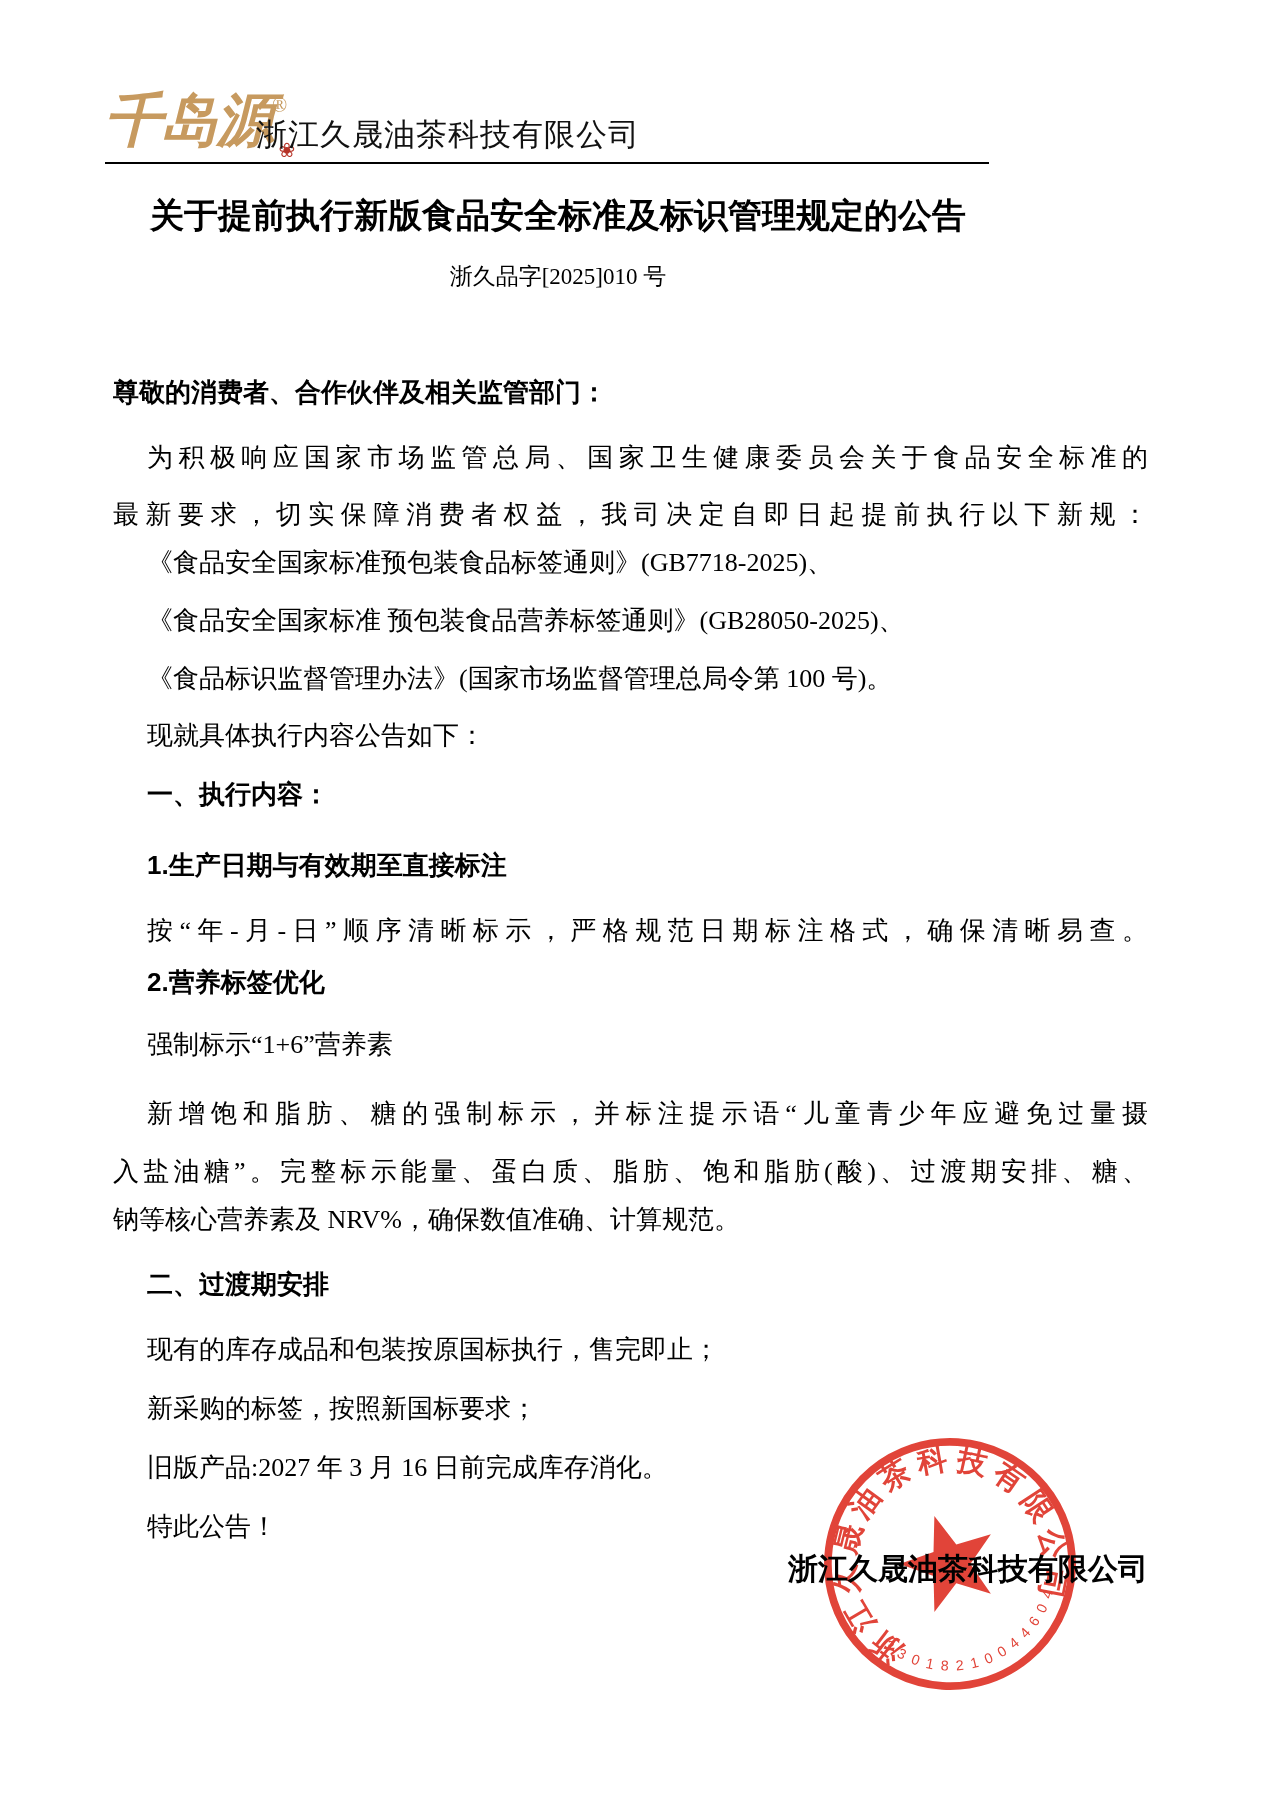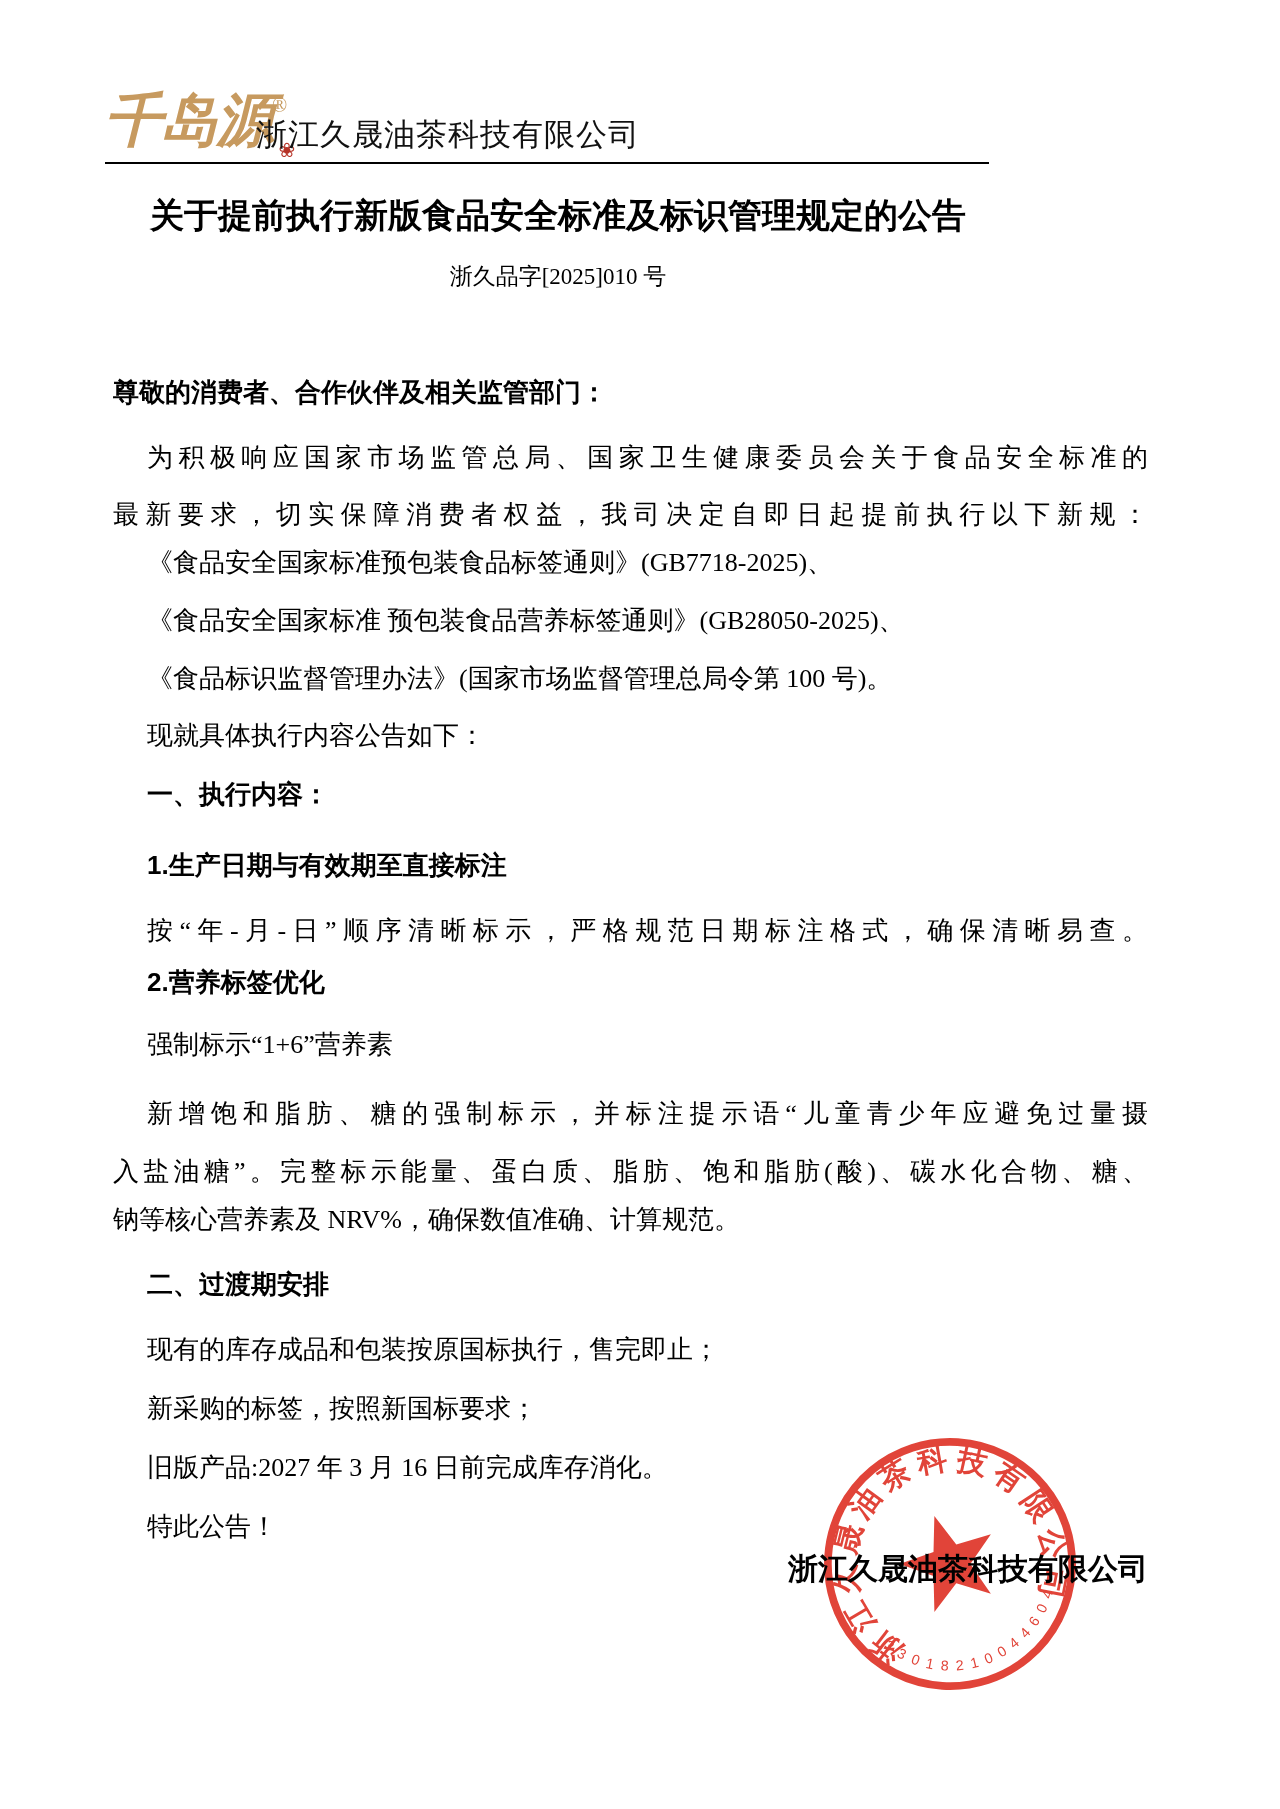--- a/index.html
+++ b/index.html
@@ -77,21 +77,21 @@
     <div class="bline ind" style="top:543px">《食品安全国家标准预包装食品标签通则》(GB7718-2025)、</div>
     <div class="bline ind" style="top:601px">《食品安全国家标准 预包装食品营养标签通则》(GB28050-2025)、</div>
     <div class="bline ind" style="top:659px">《食品标识监督管理办法》(国家市场监督管理总局令第 100 号)。</div>
     <div class="bline ind" style="top:716px">现就具体执行内容公告如下：</div>
     <div class="bline ind bold" style="top:774px">一、执行内容：</div>
     <div class="bline ind bold" style="top:845px">1.生产日期与有效期至直接标注</div>
     <div class="bline ind stretch" style="top:902px">按“年-月-日”顺序清晰标示，严格规范日期标注格式，确保清晰易查。</div>
     <div class="bline ind bold" style="top:962px">2.营养标签优化</div>
     <div class="bline ind" style="top:1025px">强制标示“1+6”营养素</div>
     <div class="bline ind stretch" style="top:1085px">新增饱和脂肪、糖的强制标示，并标注提示语“儿童青少年应避免过量摄</div>
-    <div class="bline stretch" style="top:1143px">入盐油糖”。完整标示能量、蛋白质、脂肪、饱和脂肪(酸)、碳水化合物、糖、</div>
+    <div class="bline stretch" style="top:1143px">入盐油糖”。完整标示能量、蛋白质、脂肪、饱和脂肪(酸)、过渡期安排、糖、</div>
     <div class="bline" style="top:1200px">钠等核心营养素及 NRV%，确保数值准确、计算规范。</div>
     <div class="bline ind bold" style="top:1264px">二、过渡期安排</div>
     <div class="bline ind" style="top:1330px">现有的库存成品和包装按原国标执行，售完即止；</div>
     <div class="bline ind" style="top:1389px">新采购的标签，按照新国标要求；</div>
     <div class="bline ind" style="top:1448px">旧版产品:2027 年 3 月 16 日前完成库存消化。</div>
     <div class="bline ind" style="top:1507px">特此公告！</div>
   </div>
 
   <div class="sig-company">浙江久晟油茶科技有限公司</div>
 

